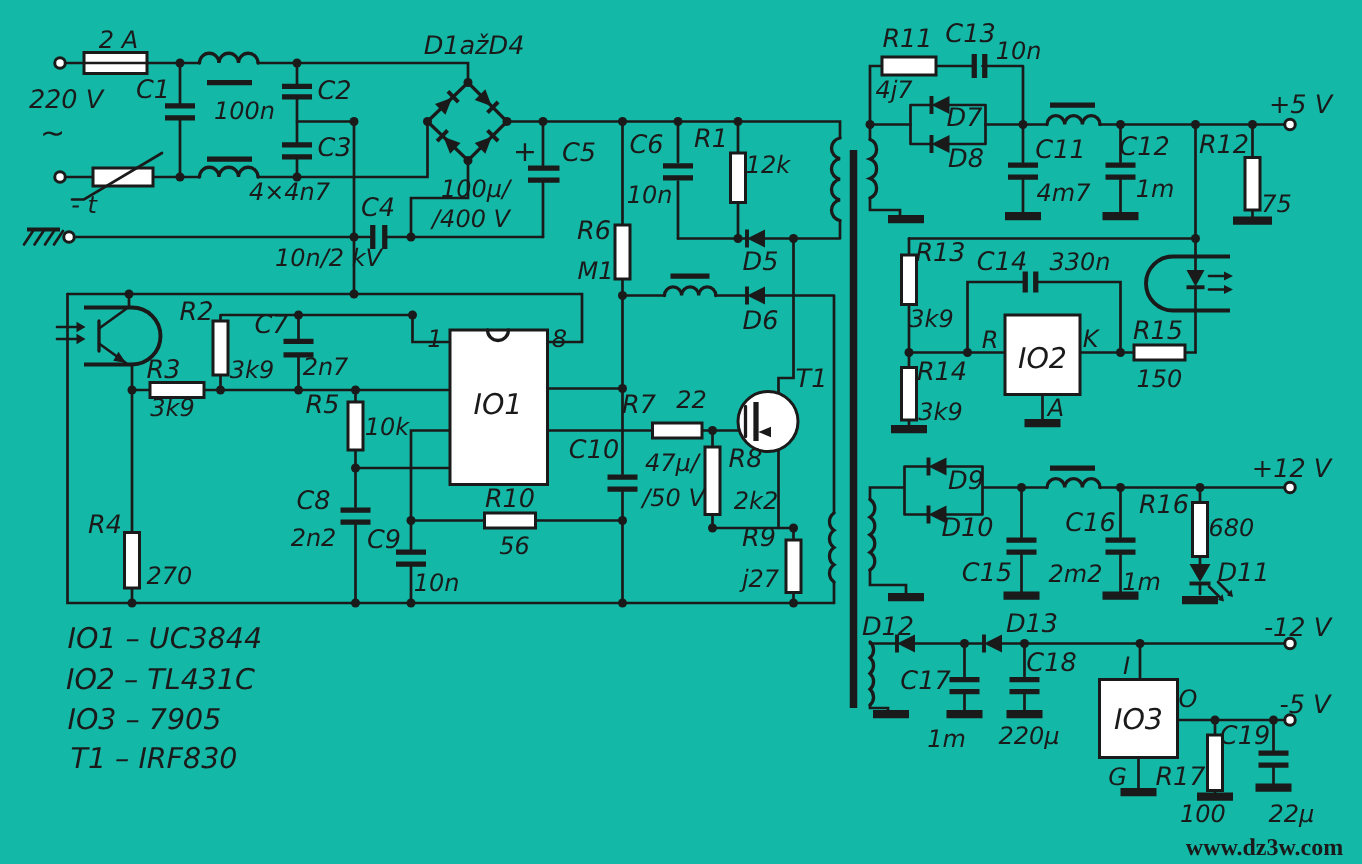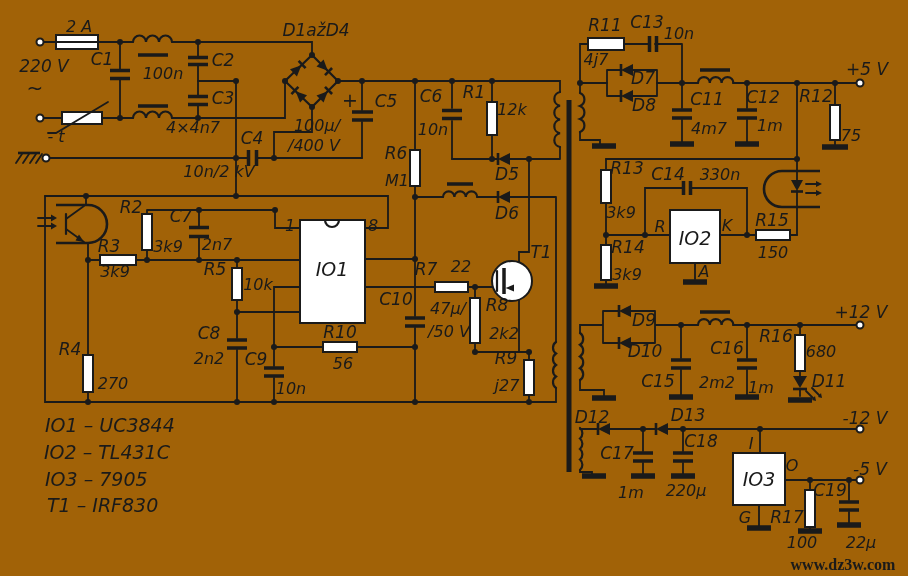--- a/index.html
+++ b/index.html
@@ -1,16 +1,16 @@
 <!DOCTYPE html>
 <html><head>
 <meta charset="utf-8">
 <style>
   html,body{margin:0;padding:0;background:#e8e8e8;}
-  .stage{width:908px;height:576px;background:#a16207;position:relative;margin:0 auto;overflow:hidden;}
+  .stage{width:908px;height:576px;background:#14b8a6;position:relative;margin:0 auto;overflow:hidden;}
   svg{position:absolute;left:0;top:0;}
   svg text{font-family:"DejaVu Sans",sans-serif;font-style:italic;fill:#1a1a1a;}.t16{font-size:16px}.t17{font-size:17px}
   .t19{font-size:19px}.t20{font-size:20px}
   .wm{font-family:"Liberation Serif",serif;font-style:normal;font-weight:bold;font-size:16px;}
   .w{stroke:#1a1a1a;stroke-width:1.8;fill:none;stroke-linecap:round;}
   .w2{stroke:#1a1a1a;stroke-width:2.2;fill:none;stroke-linecap:round;}
   .cmp{stroke:#1a1a1a;stroke-width:2;fill:#ffffff;}
   .plate{stroke:#1a1a1a;stroke-width:3.5;fill:none;stroke-linecap:butt;}
   .bar{stroke:#1a1a1a;stroke-width:2.6;fill:none;stroke-linecap:butt;}
   .gnd{stroke:#1a1a1a;stroke-width:5.5;fill:none;stroke-linecap:butt;}

